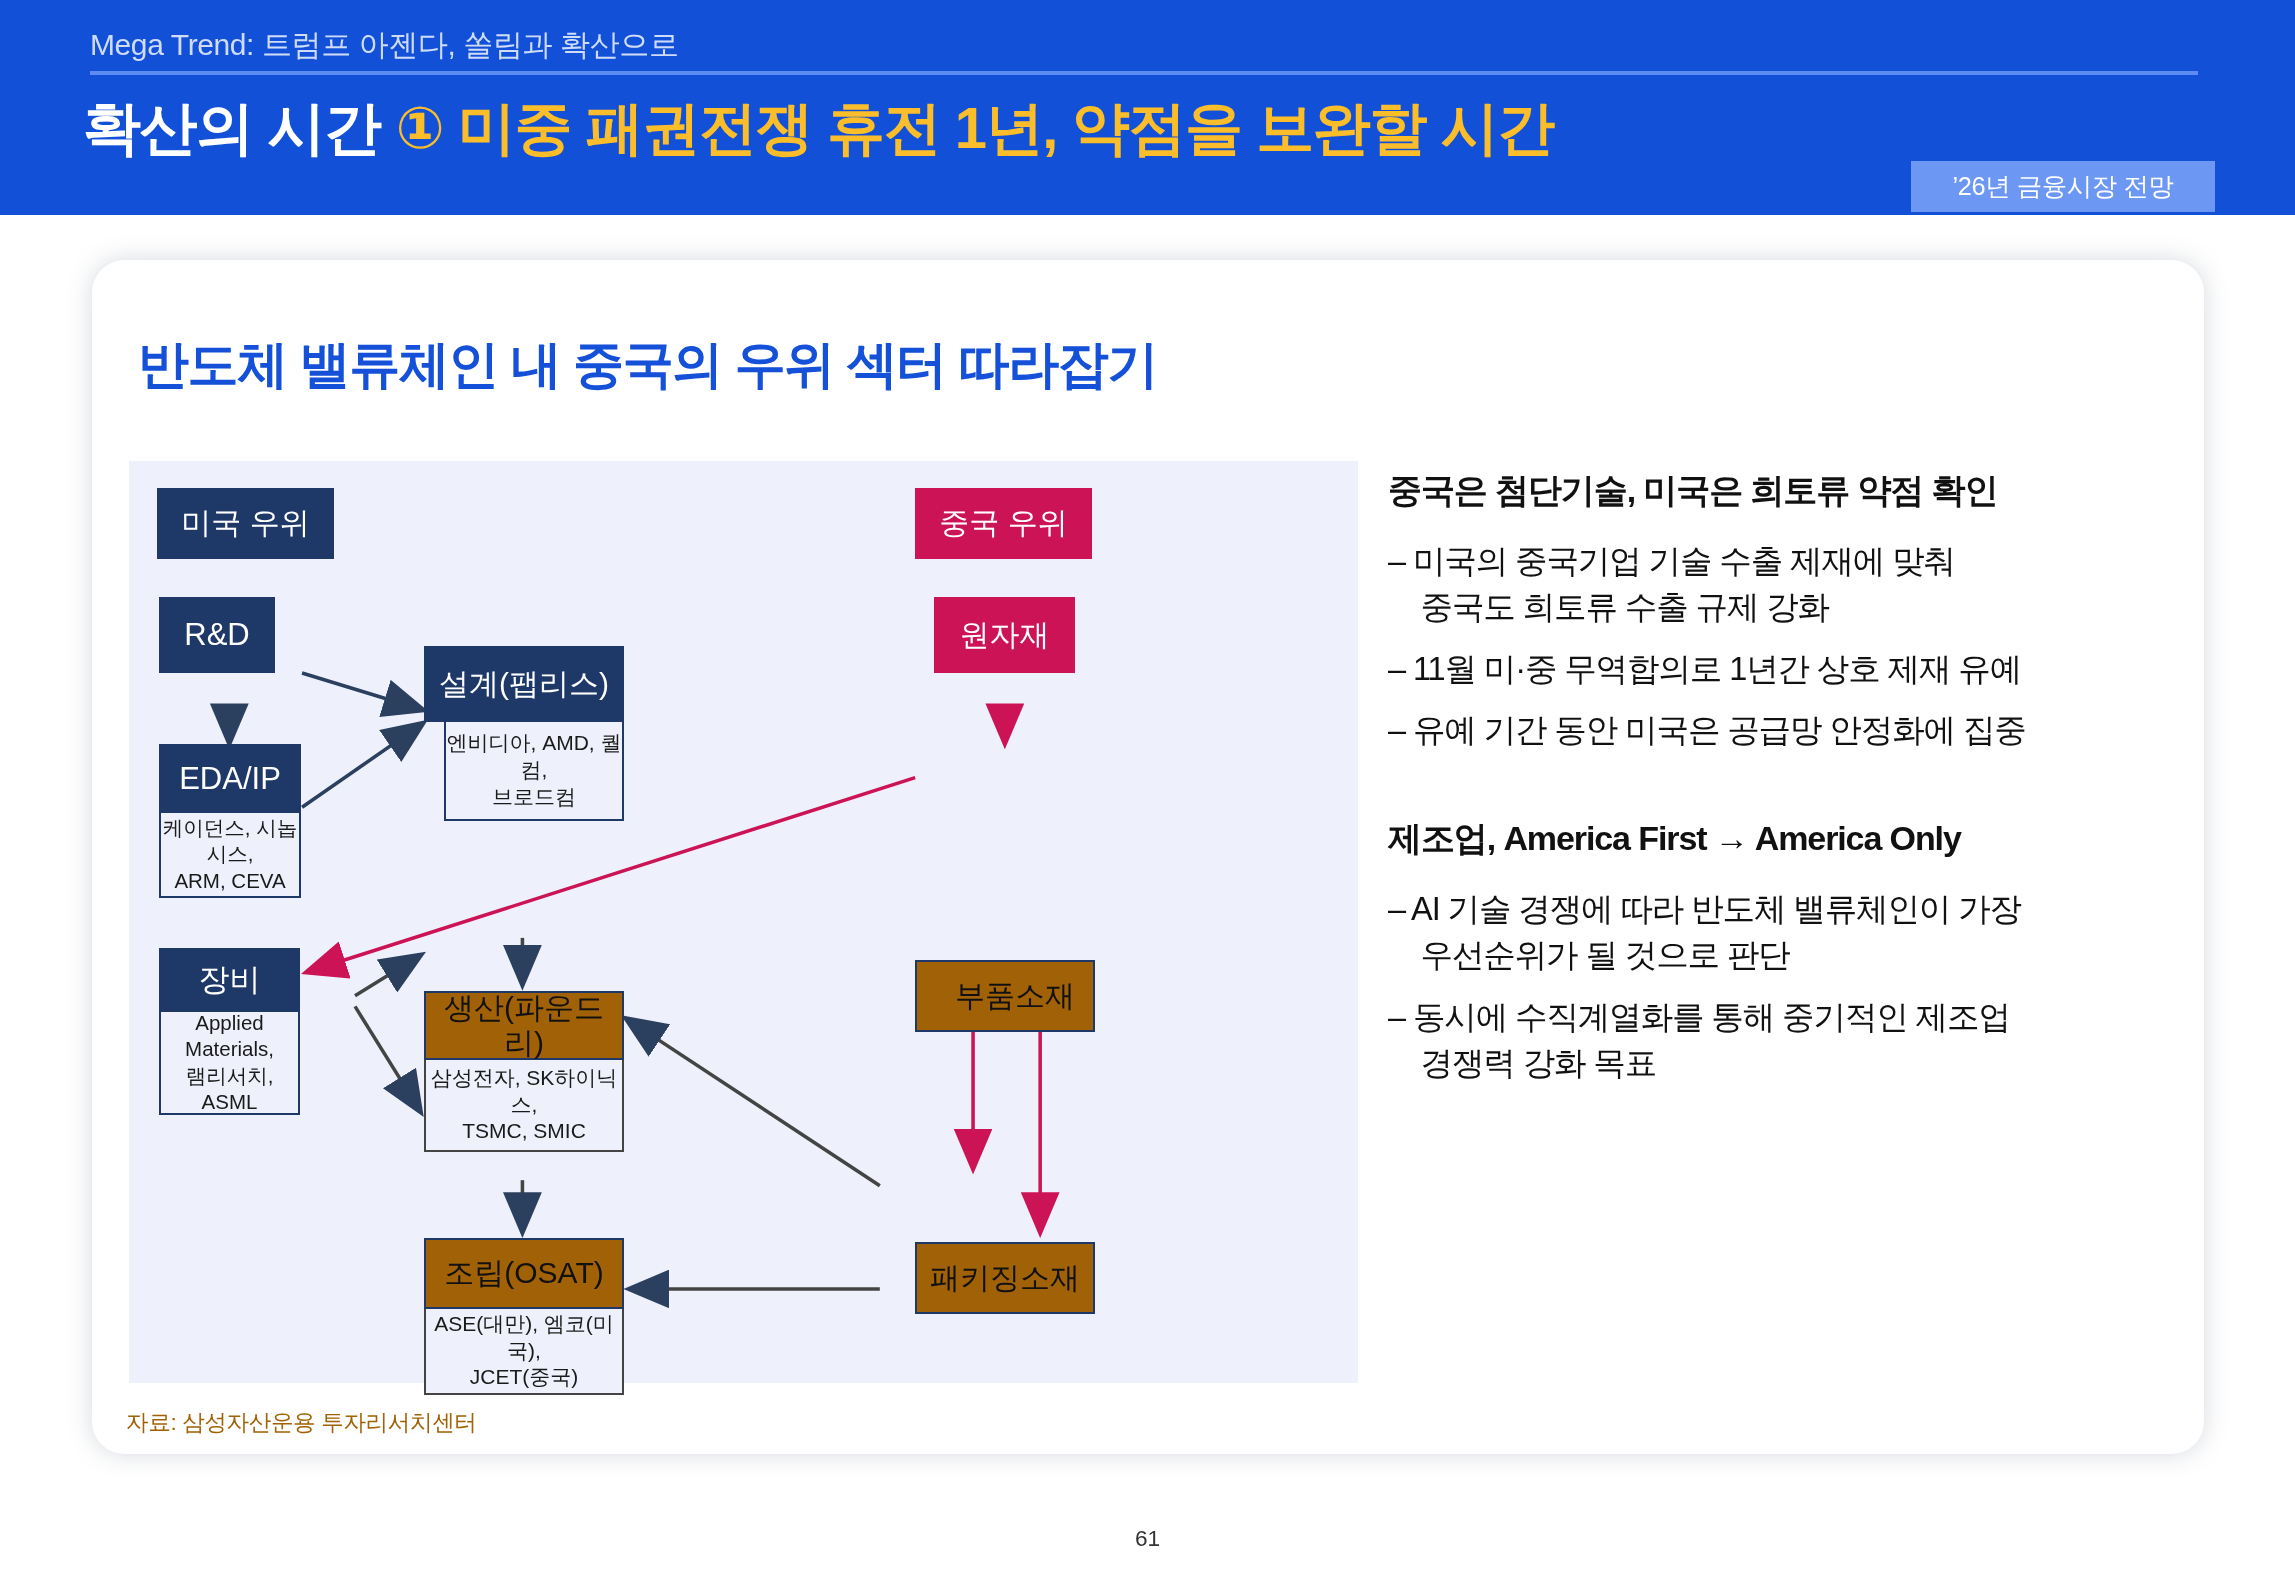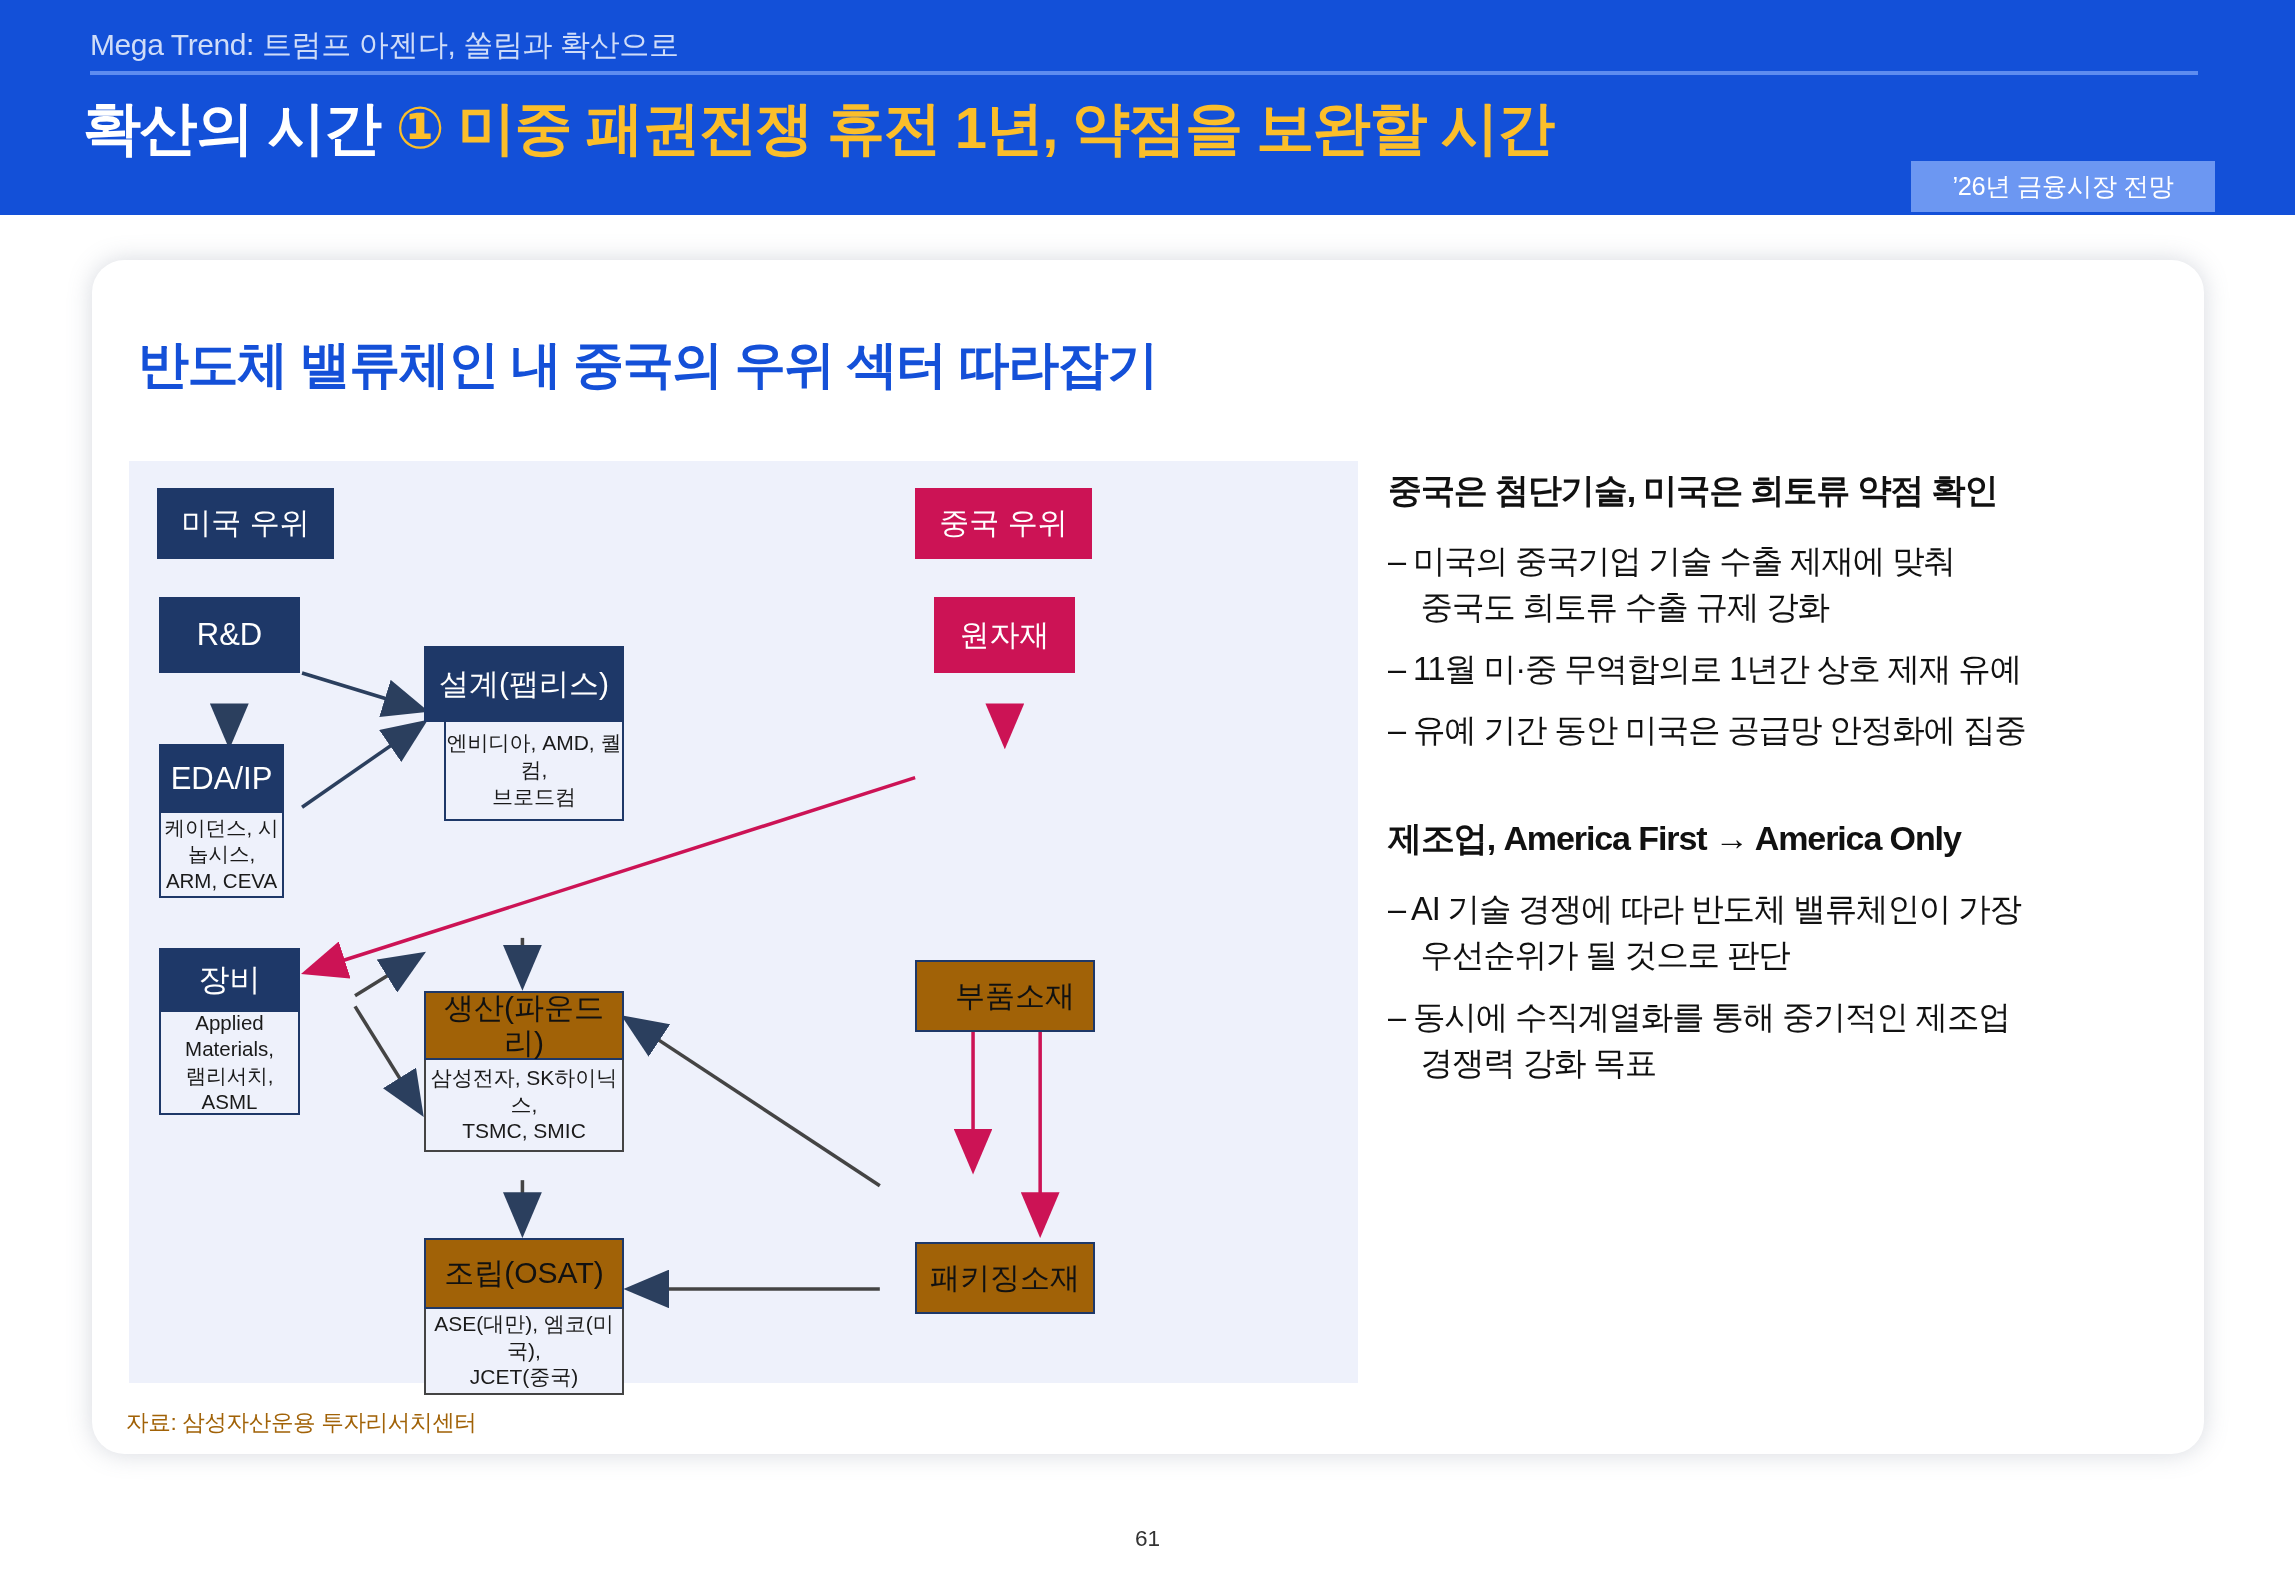--- a/index.html
+++ b/index.html
@@ -142,25 +142,25 @@
 
     <line x1="1290" y1="752" x2="1290" y2="1090" stroke="#cc1355" stroke-width="5" marker-end="url(#ar-crim)"></line>
 
     <line x1="1113" y1="448" x2="253" y2="723" stroke="#cc1355" stroke-width="5" marker-end="url(#ar-crim)"></line>
   </svg>
 
   <div class="node navy" style="left:28px;top:27px;width:177px;">
     <div class="head" style="height:71px;font-size:30px;">미국 우위</div>
   </div>
 
-  <div class="node navy" style="left:30px;top:136px;width:141px;border-radius:11px;">
+  <div class="node navy" style="left:30px;top:136px;width:116px;border-radius:11px;">
     <div class="head" style="height:76px;font-size:31px;">R&amp;D</div>
   </div>
 
-  <div class="node navy" style="left:30px;top:283px;width:125px;border-radius:6px;">
+  <div class="node navy" style="left:30px;top:283px;width:142px;border-radius:6px;">
     <div class="head" style="height:69px;font-size:31px;">EDA/IP</div>
     <div class="sub" style="height:85px;font-size:20.5px;white-space:pre-line;">케이던스, 시놉시스,
 ARM, CEVA</div>
   </div>
 
   <div class="node navy" style="left:30px;top:487px;width:141px;">
     <div class="head" style="height:64px;font-size:31px;">장비</div>
     <div class="sub" style="height:103px;font-size:20.5px;white-space:pre-line;">Applied Materials,
 램리서치, ASML</div>
   </div>

